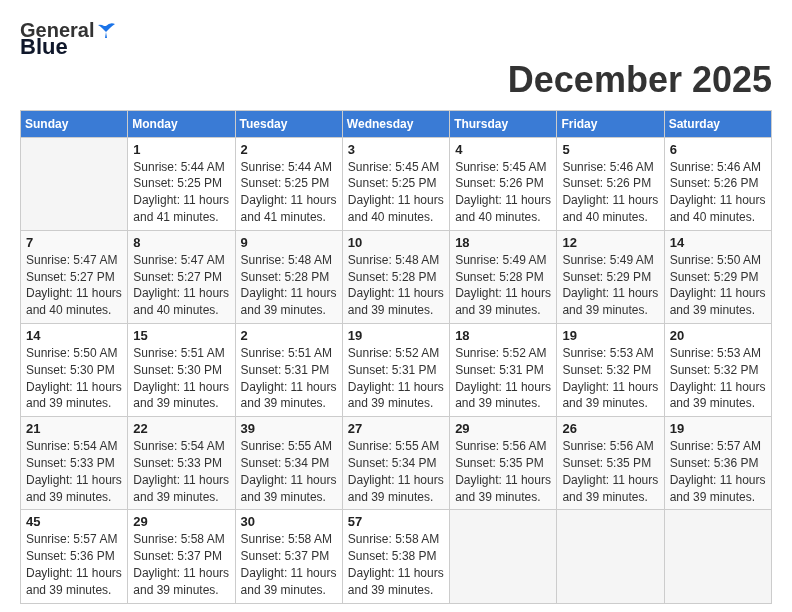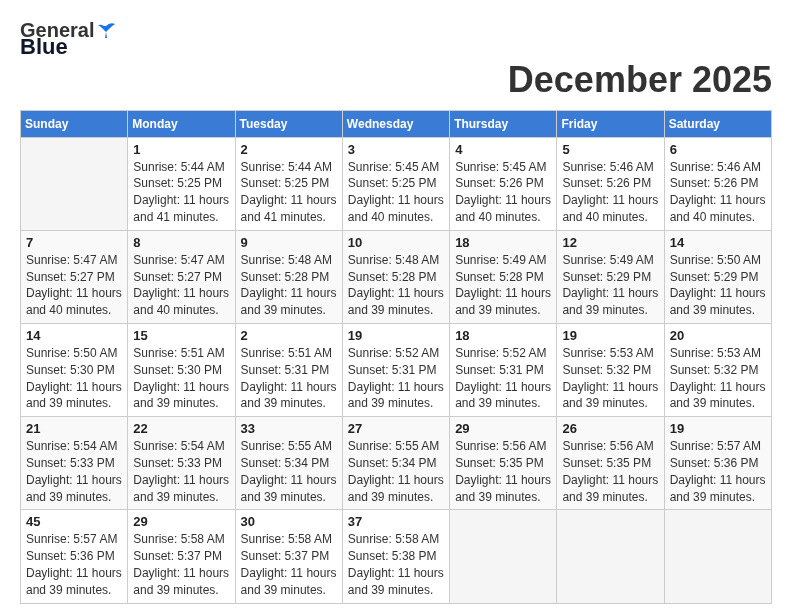--- a/index.html
+++ b/index.html
@@ -196,21 +196,21 @@
       <tr>
         <td>
           <span class="day-number">21</span>
           <div class="day-info">Sunrise: 5:54 AM<br>Sunset: 5:33 PM<br>Daylight: 11 hours<br>and 39 minutes.</div>
         </td>
         <td>
           <span class="day-number">22</span>
           <div class="day-info">Sunrise: 5:54 AM<br>Sunset: 5:33 PM<br>Daylight: 11 hours<br>and 39 minutes.</div>
         </td>
         <td>
-          <span class="day-number">33</span>
+          <span class="day-number">39</span>
           <div class="day-info">Sunrise: 5:55 AM<br>Sunset: 5:34 PM<br>Daylight: 11 hours<br>and 39 minutes.</div>
         </td>
         <td>
           <span class="day-number">27</span>
           <div class="day-info">Sunrise: 5:55 AM<br>Sunset: 5:34 PM<br>Daylight: 11 hours<br>and 39 minutes.</div>
         </td>
         <td>
           <span class="day-number">29</span>
           <div class="day-info">Sunrise: 5:56 AM<br>Sunset: 5:35 PM<br>Daylight: 11 hours<br>and 39 minutes.</div>
         </td>
@@ -230,21 +230,21 @@
         </td>
         <td>
           <span class="day-number">29</span>
           <div class="day-info">Sunrise: 5:58 AM<br>Sunset: 5:37 PM<br>Daylight: 11 hours<br>and 39 minutes.</div>
         </td>
         <td>
           <span class="day-number">30</span>
           <div class="day-info">Sunrise: 5:58 AM<br>Sunset: 5:37 PM<br>Daylight: 11 hours<br>and 39 minutes.</div>
         </td>
         <td>
-          <span class="day-number">37</span>
+          <span class="day-number">57</span>
           <div class="day-info">Sunrise: 5:58 AM<br>Sunset: 5:38 PM<br>Daylight: 11 hours<br>and 39 minutes.</div>
         </td>
         <td class="empty-cell"></td>
         <td class="empty-cell"></td>
         <td class="empty-cell"></td>
       </tr>
     </tbody>
 </table>
 
 </body></html>

